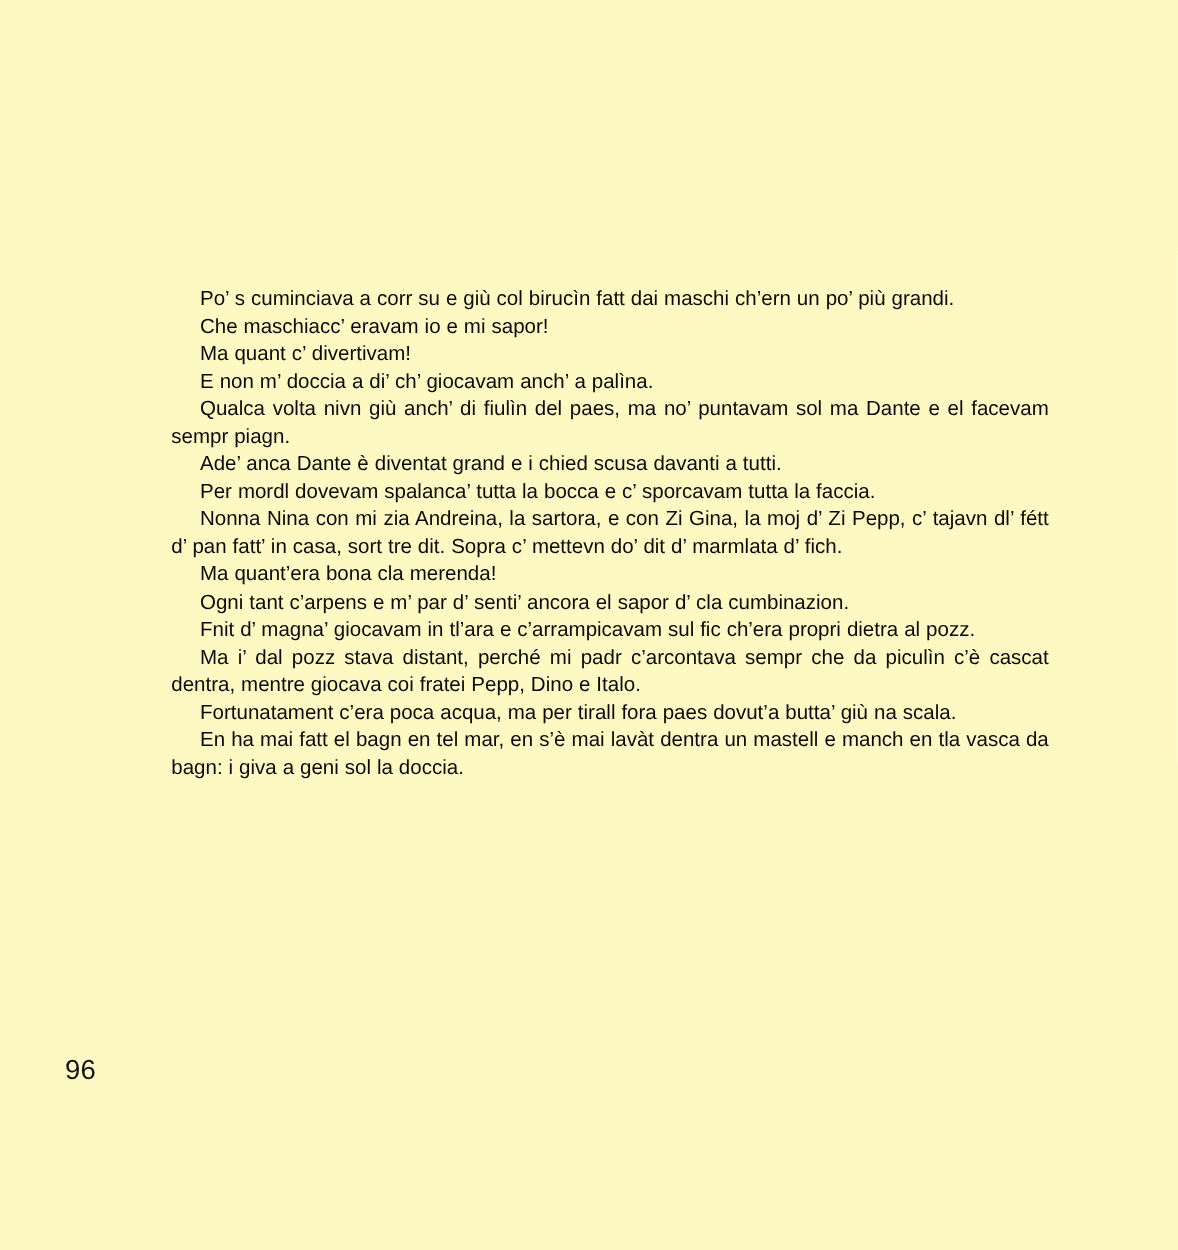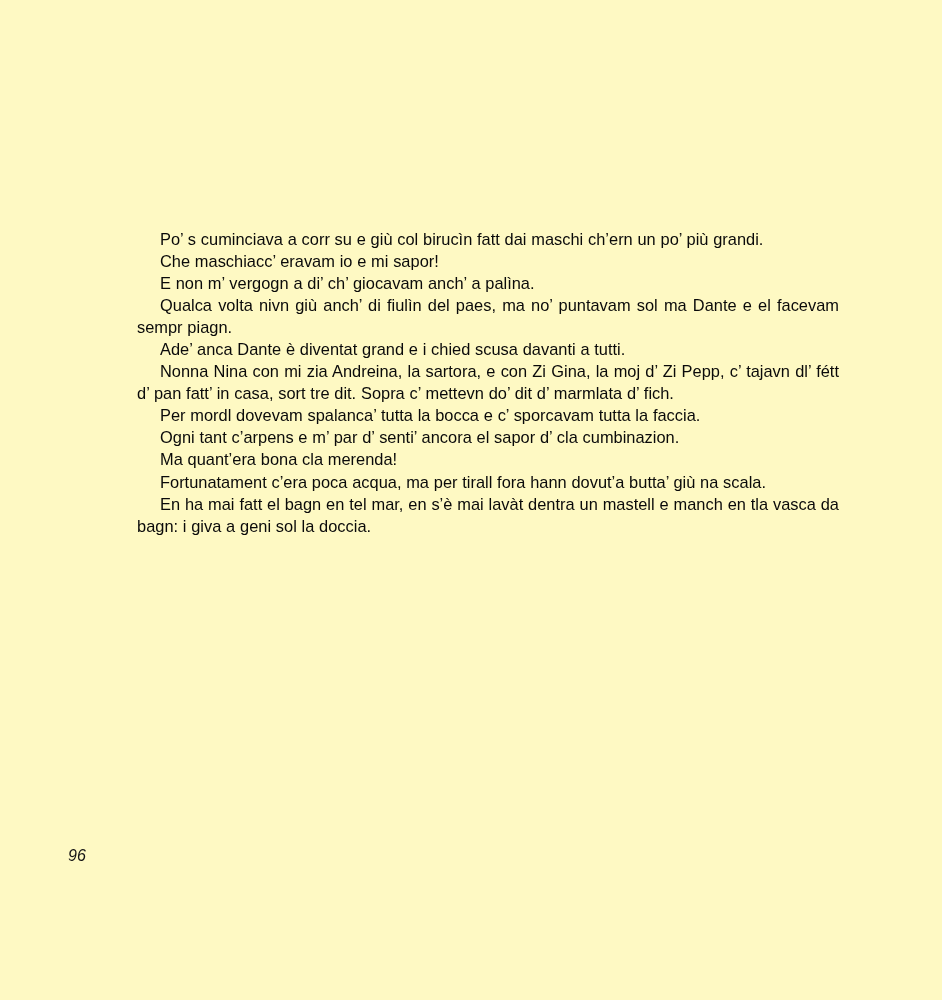--- a/index.html
+++ b/index.html
@@ -24,25 +24,24 @@
     left: 0;
     top: 0;
     width: 942px;
     height: 1000px;
     background: #fef9c3;
   }
 
   
   .folio {
     position: absolute;
-    left: 68px;
+    left: 52px;
     top: 845px;
     width: 50px;
-    font-style: italic;
-    font-size: 16px;
+    font-size: 22px;
     line-height: 22px;
     color: #141414;
     letter-spacing: 0.2px;
   }
 
   
   .text-column {
     position: absolute;
     left: 137px;
     top: 228px;
@@ -68,26 +67,29 @@
   .body-par { white-space: normal; }
 </style>
 </head>
 <body>
 
 <div class="page-sheet">
 
   <div class="text-column">
     <p class="body-par">Po’ s cuminciava a corr su e giù col birucìn  fatt dai maschi ch’ern un po’ più grandi.</p>
     <p class="body-par">Che maschiacc’ eravam io e mi sapor!</p>
-    <p class="body-par">E non m’ vergogn a di’ ch’ giocavam anch’ a palìna.</p>
+    <p class="body-par">Ma quant c’ divertivam!</p>
+    <p class="body-par">E non m’ doccia a di’ ch’ giocavam anch’ a palìna.</p>
     <p class="body-par">Qualca volta nivn giù anch’ di fiulìn del paes, ma no’ puntavam sol ma Dante e el facevam sempr piagn.</p>
     <p class="body-par">Ade’ anca Dante è diventat grand e i chied scusa davanti a tutti.</p>
+    <p class="body-par">Per mordl dovevam spalanca’ tutta la bocca e c’ sporcavam tutta la faccia.</p>
     <p class="body-par">Nonna Nina con mi zia Andreina, la sartora, e con Zi Gina, la moj d’ Zi Pepp, c’ tajavn dl’ fétt d’ pan fatt’ in casa, sort tre dit. Sopra c’ mettevn do’ dit d’ marmlata d’ fich.</p>
-    <p class="body-par">Per mordl dovevam spalanca’ tutta la bocca e c’ sporcavam tutta la faccia.</p>
+    <p class="body-par">Ma quant’era bona cla merenda!</p>
     <p class="body-par">Ogni tant c’arpens e m’ par d’ senti’ ancora el sapor d’ cla cumbinazion.</p>
-    <p class="body-par">Ma quant’era bona cla merenda!</p>
-    <p class="body-par">Fortunatament c’era poca acqua, ma per tirall fora hann dovut’a butta’ giù na scala.</p>
+    <p class="body-par">Fnit d’ magna’ giocavam in tl’ara e c’arrampicavam sul fic ch’era propri dietra al pozz.</p>
+    <p class="body-par">Ma i’ dal pozz stava distant, perché mi padr c’arcontava sempr che da piculìn c’è cascat dentra, mentre giocava coi fratei Pepp, Dino e Italo.</p>
+    <p class="body-par">Fortunatament c’era poca acqua, ma per tirall fora paes dovut’a butta’ giù na scala.</p>
     <p class="body-par">En ha mai fatt el bagn en tel mar, en s’è mai lavàt dentra un mastell e manch en tla vasca da bagn: i giva a geni sol la doccia.</p>
   </div>
 
   <div class="folio">96</div>
 
 </div>
 
 </body></html>

